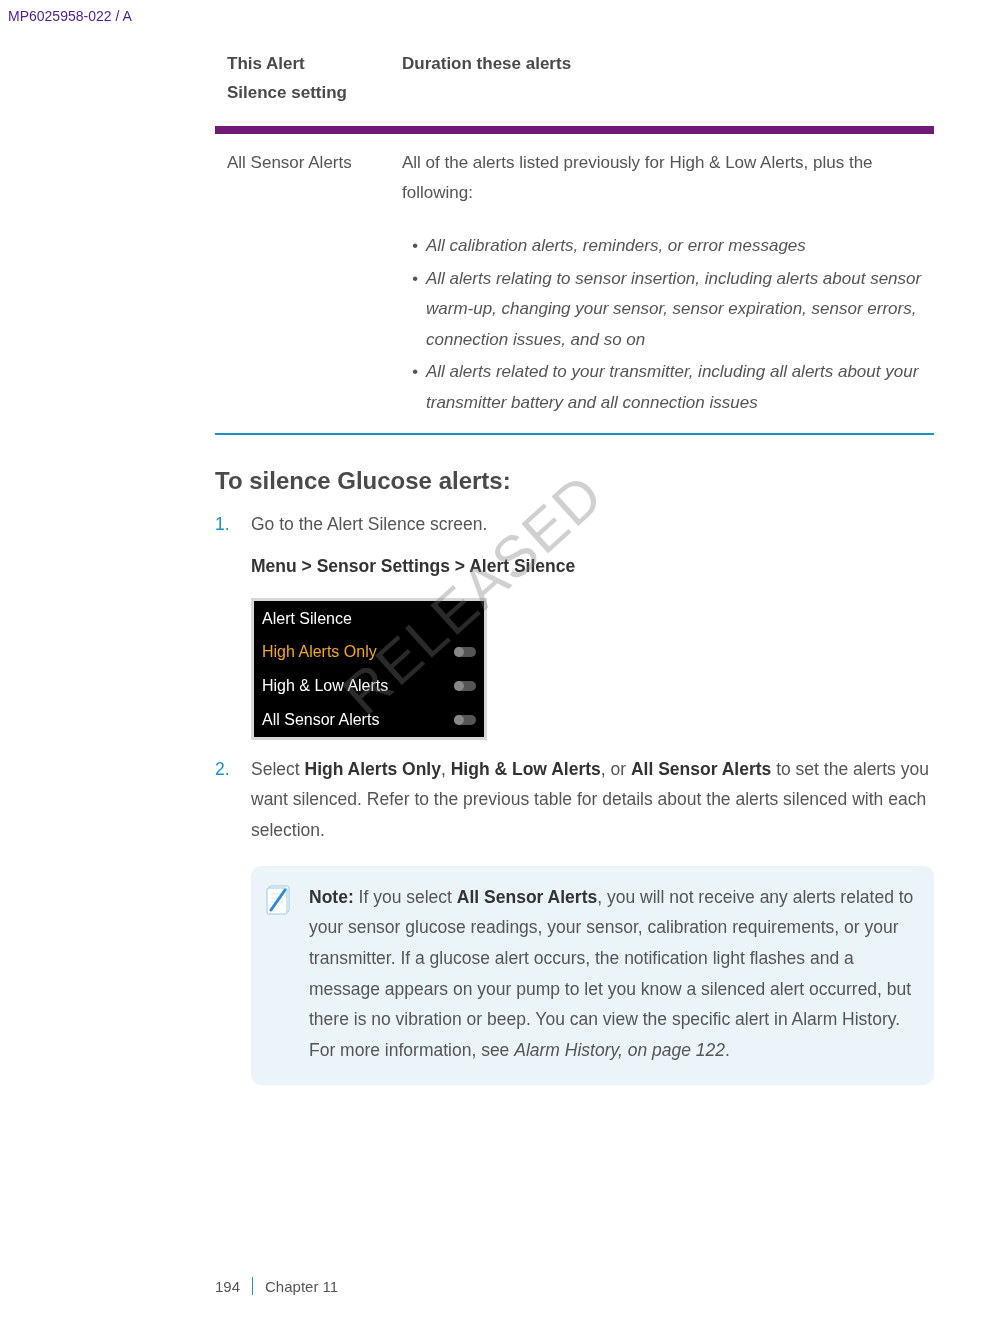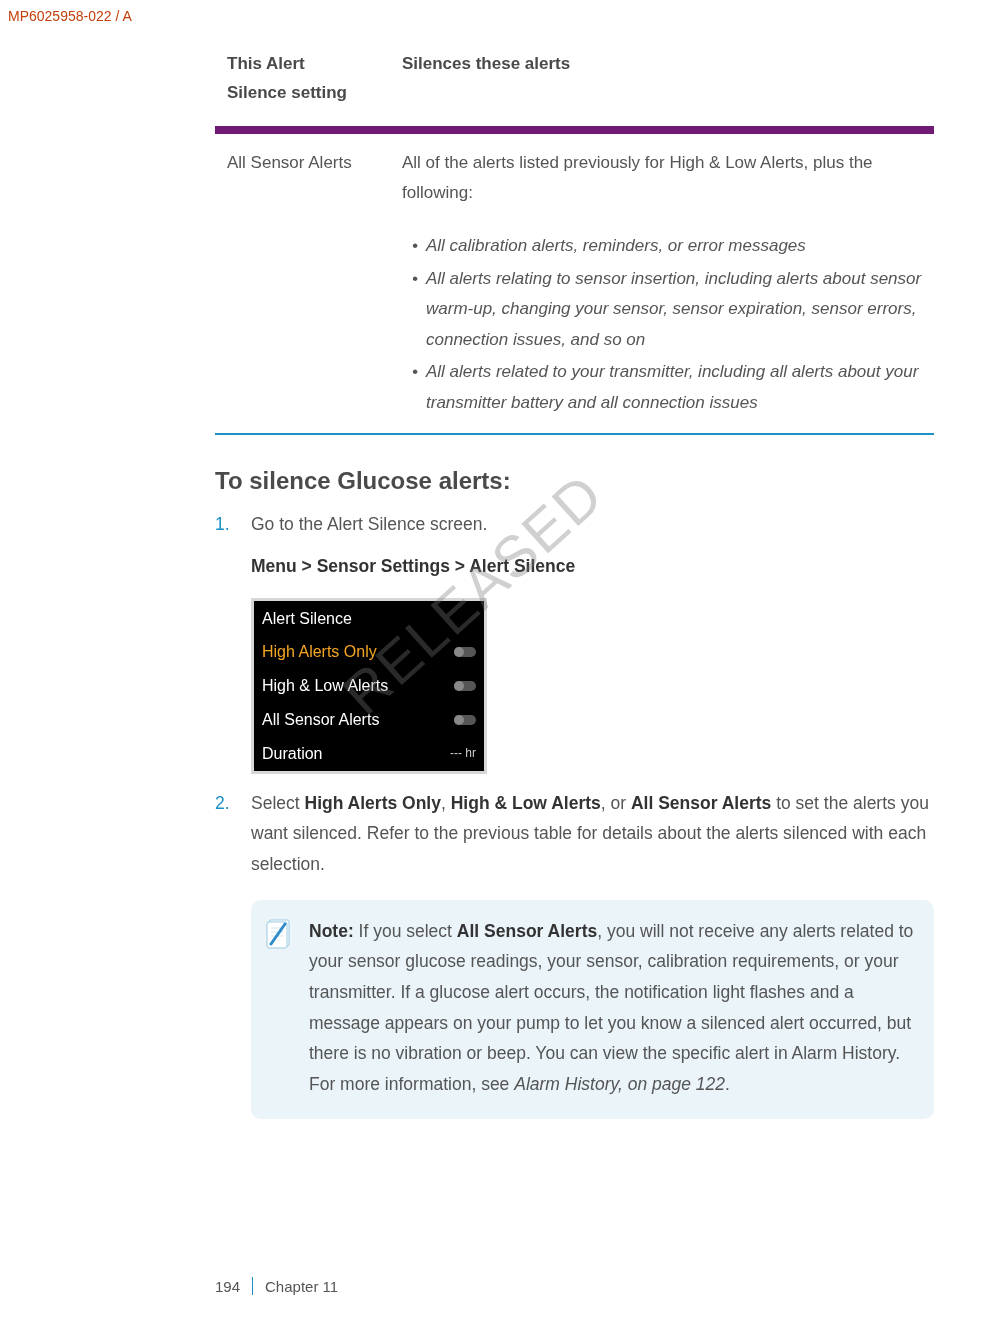--- a/index.html
+++ b/index.html
@@ -13,21 +13,21 @@
     font-family: "Segoe UI", "Myriad Pro", Arial, sans-serif;
     color: #4a4a4a;
     position: relative;
     background: #fff;
   }
   .doc-id {
     position: absolute;
     top: 8px;
     left: 8px;
     font-size: 14px;
-    color: #c2410c;
+    color: #4c1d95;
   }
   .content {
     margin-left: 215px;
     margin-right: 70px;
     padding-top: 40px;
   }
   
   .alert-table {
     width: 100%;
     border-collapse: collapse;
@@ -208,21 +208,21 @@
 
 <div class="content">
 
   <table class="alert-table">
     <thead>
       <tr>
         <th class="col1">
           <span>This Alert</span><br>
           <span>Silence setting</span>
         </th>
-        <th>Silences these alerts</th>
+        <th>Duration these alerts</th>
       </tr>
     </thead>
     <tbody>
       <tr>
         <td>All Sensor Alerts</td>
         <td>
           <span>All of the alerts listed previously for High &amp; Low Alerts, plus the following:</span>
           <ul>
             <li>All calibration alerts, reminders, or error messages</li>
             <li>All alerts relating to sensor insertion, including alerts about sensor warm-up, changing your sensor, sensor expiration, sensor errors, connection issues, and so on</li>
@@ -249,24 +249,20 @@
           <span class="toggle-off"></span>
         </div>
         <div class="device-row normal">
           <span>High &amp; Low Alerts</span>
           <span class="toggle-off"></span>
         </div>
         <div class="device-row normal">
           <span>All Sensor Alerts</span>
           <span class="toggle-off"></span>
         </div>
-        <div class="device-row normal">
-          <span>Duration</span>
-          <span class="duration-val">--- hr</span>
-        </div>
       </div>
     </li>
 
     <li>
       <span>Select </span><span class="bold">High Alerts Only</span><span>, </span><span class="bold">High &amp; Low Alerts</span><span>, or </span><span class="bold">All Sensor Alerts</span><span> to set the alerts you want silenced. Refer to the previous table for details about the alerts silenced with each selection.</span>
     </li>
   </ol>
 
   <div class="note-box">
     <div class="note-icon-wrap">

